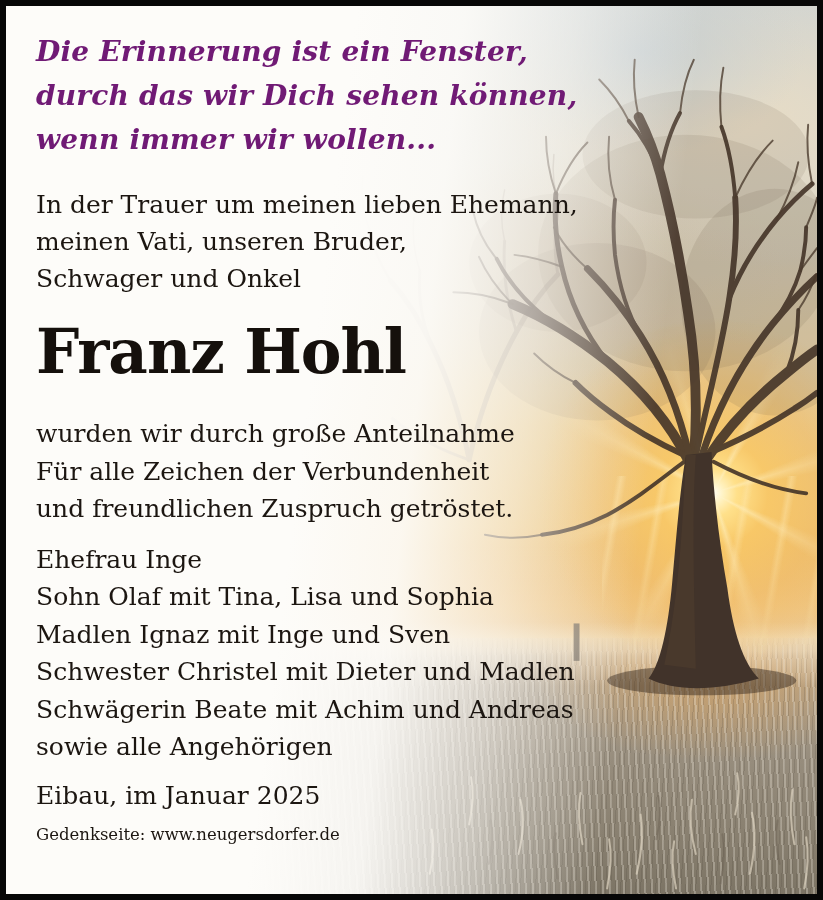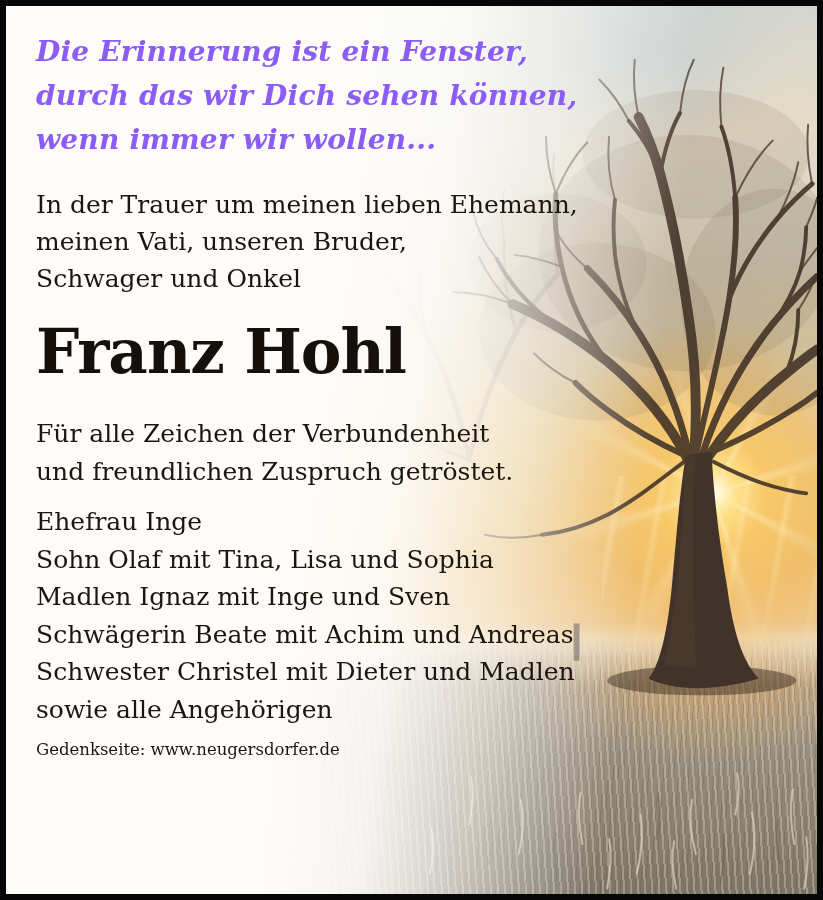--- a/index.html
+++ b/index.html
@@ -72,21 +72,21 @@
 
   
   .content{
     position:absolute;inset:0;
     padding:24px 0 0 30px;
     color:#1c1611;
     z-index:9;
   }
   .quote{
     font-style:italic;font-weight:bold;
-    font-size:28px;line-height:44px;color:#8b5cf6;
+    font-size:28px;line-height:44px;color:#701a75;
     letter-spacing:0.2px;
   }
   .intro{margin:24px 16px 0 0;font-size:25px;line-height:37px;}
   .name{
     margin:14px 0 12px 0;
     font-size:61px;line-height:82px;font-weight:bold;
     letter-spacing:-1px;color:#15100c;
   }
   .thanks{margin:22px 0 0 0;font-size:25px;line-height:37.5px;}
   .thanks b{font-weight:bold;}
@@ -220,30 +220,32 @@
 
     <div class="intro">
       <div>In der Trauer um meinen lieben Ehemann,</div>
       <div>meinen Vati, unseren Bruder,</div>
       <div>Schwager und Onkel</div>
     </div>
 
     <h1 class="name">Franz Hohl</h1>
 
     <div class="thanks">
+      <div>wurden wir durch große Anteilnahme</div>
       <div>Für alle Zeichen der Verbundenheit</div>
       <div>und freundlichen Zuspruch getröstet.</div>
     </div>
 
     <div class="mourners">
       <div>Ehefrau Inge</div>
       <div>Sohn Olaf mit Tina, Lisa und Sophia</div>
       <div>Madlen Ignaz mit Inge und Sven</div>
+      <div>Schwester Christel mit Dieter und Madlen</div>
       <div>Schwägerin Beate mit Achim und Andreas</div>
-      <div>Schwester Christel mit Dieter und Madlen</div>
       <div>sowie alle Angehörigen</div>
     </div>
 
+    <div class="dateline">Eibau, im Januar 2025</div>
 
     <div class="website">Gedenkseite: www.neugersdorfer.de</div>
 
   </div>
 </div>
 
 </body></html>

